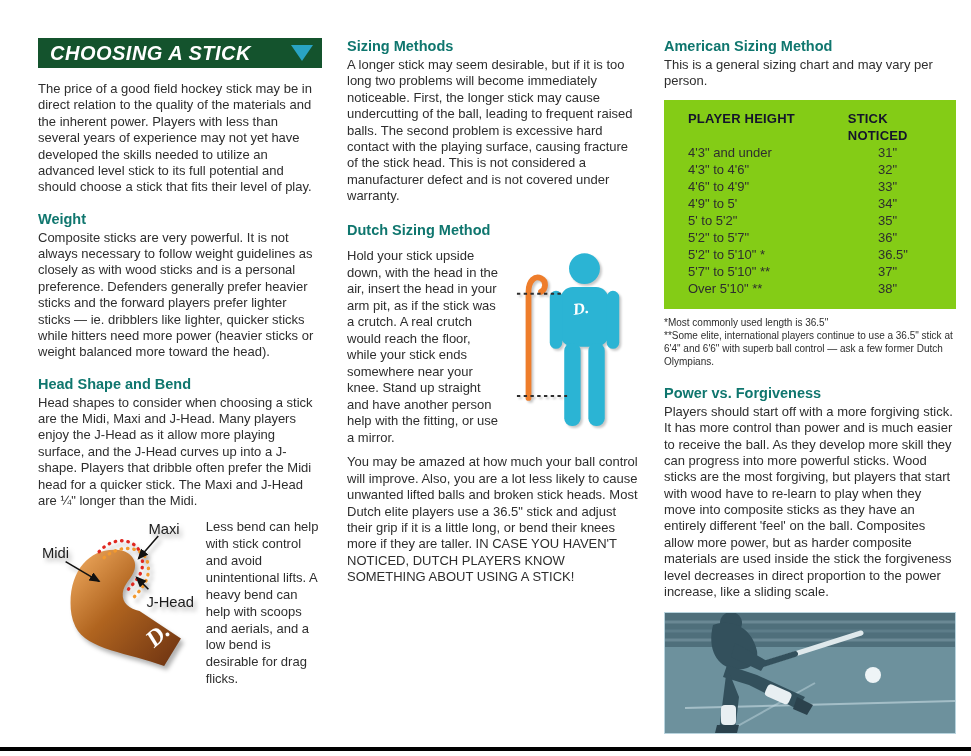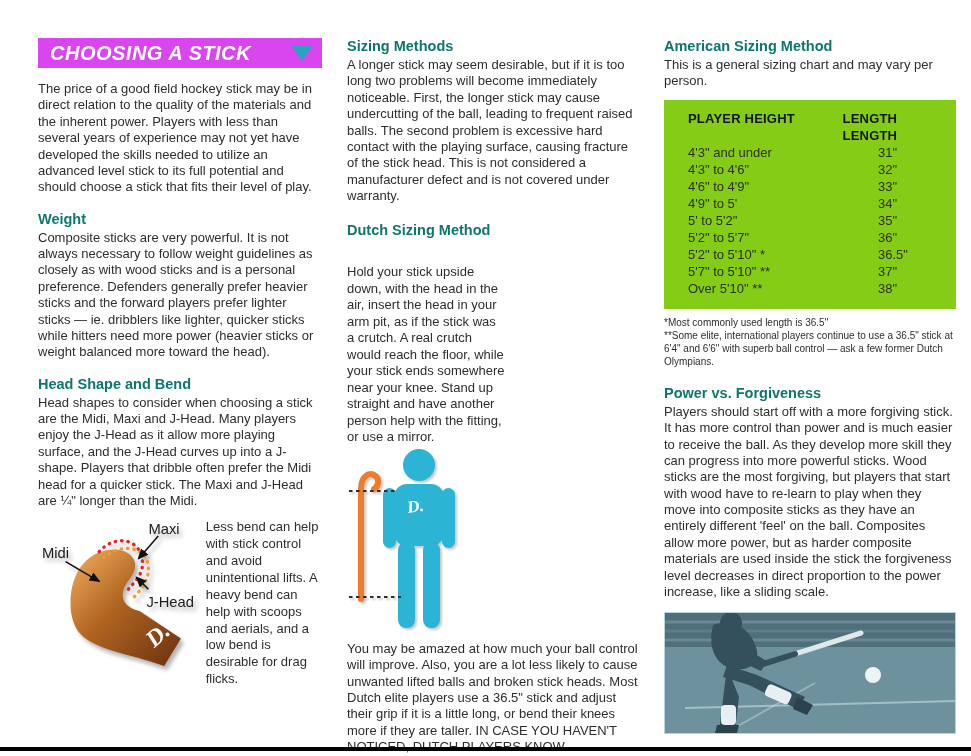--- a/index.html
+++ b/index.html
@@ -7,35 +7,35 @@
   body { font-family:"Liberation Sans", sans-serif; color:#2e2e2e; position:relative; }
   .columns { display:flex; padding:38px 0 0 38px; gap:25px; }
   .col1 { width:284px; }
   .col2 { width:292px; }
   .col3 { width:292px; }
   .p { font-size:13px; line-height:1.26; margin-bottom:15px; }
   .h { font-size:14.5px; font-weight:bold; color:#0f766e; margin-bottom:3px; }
   .sub { font-size:13px; line-height:1.26; margin-bottom:10px; }
 
   
-  .banner { height:30px; background:#d946ef; display:flex; align-items:center;
+  .banner { height:30px; background:#14532d; display:flex; align-items:center;
             justify-content:space-between; padding:0 9px 0 12px; margin-bottom:13px; }
   .banner-title { color:#ffffff; font-weight:bold; font-style:italic; font-size:20px;
                   letter-spacing:0.5px; white-space:nowrap; }
   .tri-down { width:0; height:0; border-left:11px solid transparent;
               border-right:11px solid transparent; border-top:16px solid #29a3c2; }
 
   
   .diagram-row { display:flex; gap:10px; margin-top:4px; }
   .bend-note { width:118px; font-size:13px; line-height:1.3; padding-top:2px; }
   .headshape-svg { filter:drop-shadow(3px 4px 2px rgba(0,0,0,0.30)); }
   .diag-label { font-size:15px; fill:#1c1c1c; font-family:"Liberation Sans",sans-serif; }
 
   
-  .dutch-row { display:flex; gap:1px; margin-top:26px; margin-bottom:8px;flex-direction:column; }
+  .dutch-row { display:flex; gap:16px; margin-top:10px; margin-bottom:8px; }
   .dutch-text { width:158px; font-size:13px; line-height:1.27; }
   .figure-svg { filter:drop-shadow(2px 2px 1px rgba(0,0,0,0.22)); }
 
   
   .sizing-table { background:#84cc16; padding:10px 6px 12px 24px; margin:10px 0 7px 0; }
   .trow { display:flex; font-size:13px; line-height:17px; }
   .trow span:first-child { width:150px; }
   .trow span:last-child { padding-left:40px; }
   .thead span { font-weight:bold; color:#14142b; letter-spacing:0.2px; }
   .thead span:last-child { padding-left:12px; }
@@ -138,21 +138,21 @@
     <p class="p">You may be amazed at how much your ball control will improve. Also, you are a lot less likely to cause unwanted lifted balls and broken stick heads. Most Dutch elite players use a 36.5" stick and adjust their grip if it is a little long, or bend their knees more if they are taller. IN CASE YOU HAVEN'T NOTICED, DUTCH PLAYERS KNOW SOMETHING ABOUT USING A STICK!</p>
   </div>
 
   <div class="col3">
     <div class="h">American Sizing Method</div>
     <div class="sub">This is a general sizing chart and may vary per person.</div>
 
     <div class="sizing-table">
       <div class="trow thead">
         <span>PLAYER HEIGHT</span>
-        <span>LENGTH LENGTH</span>
+        <span>STICK NOTICED</span>
       </div>
       <div class="trow">
           <span>4'3" and under</span>
           <span>31"</span>
         </div>
       <div class="trow">
           <span>4'3" to 4'6"</span>
           <span>32"</span>
         </div>
       <div class="trow">

